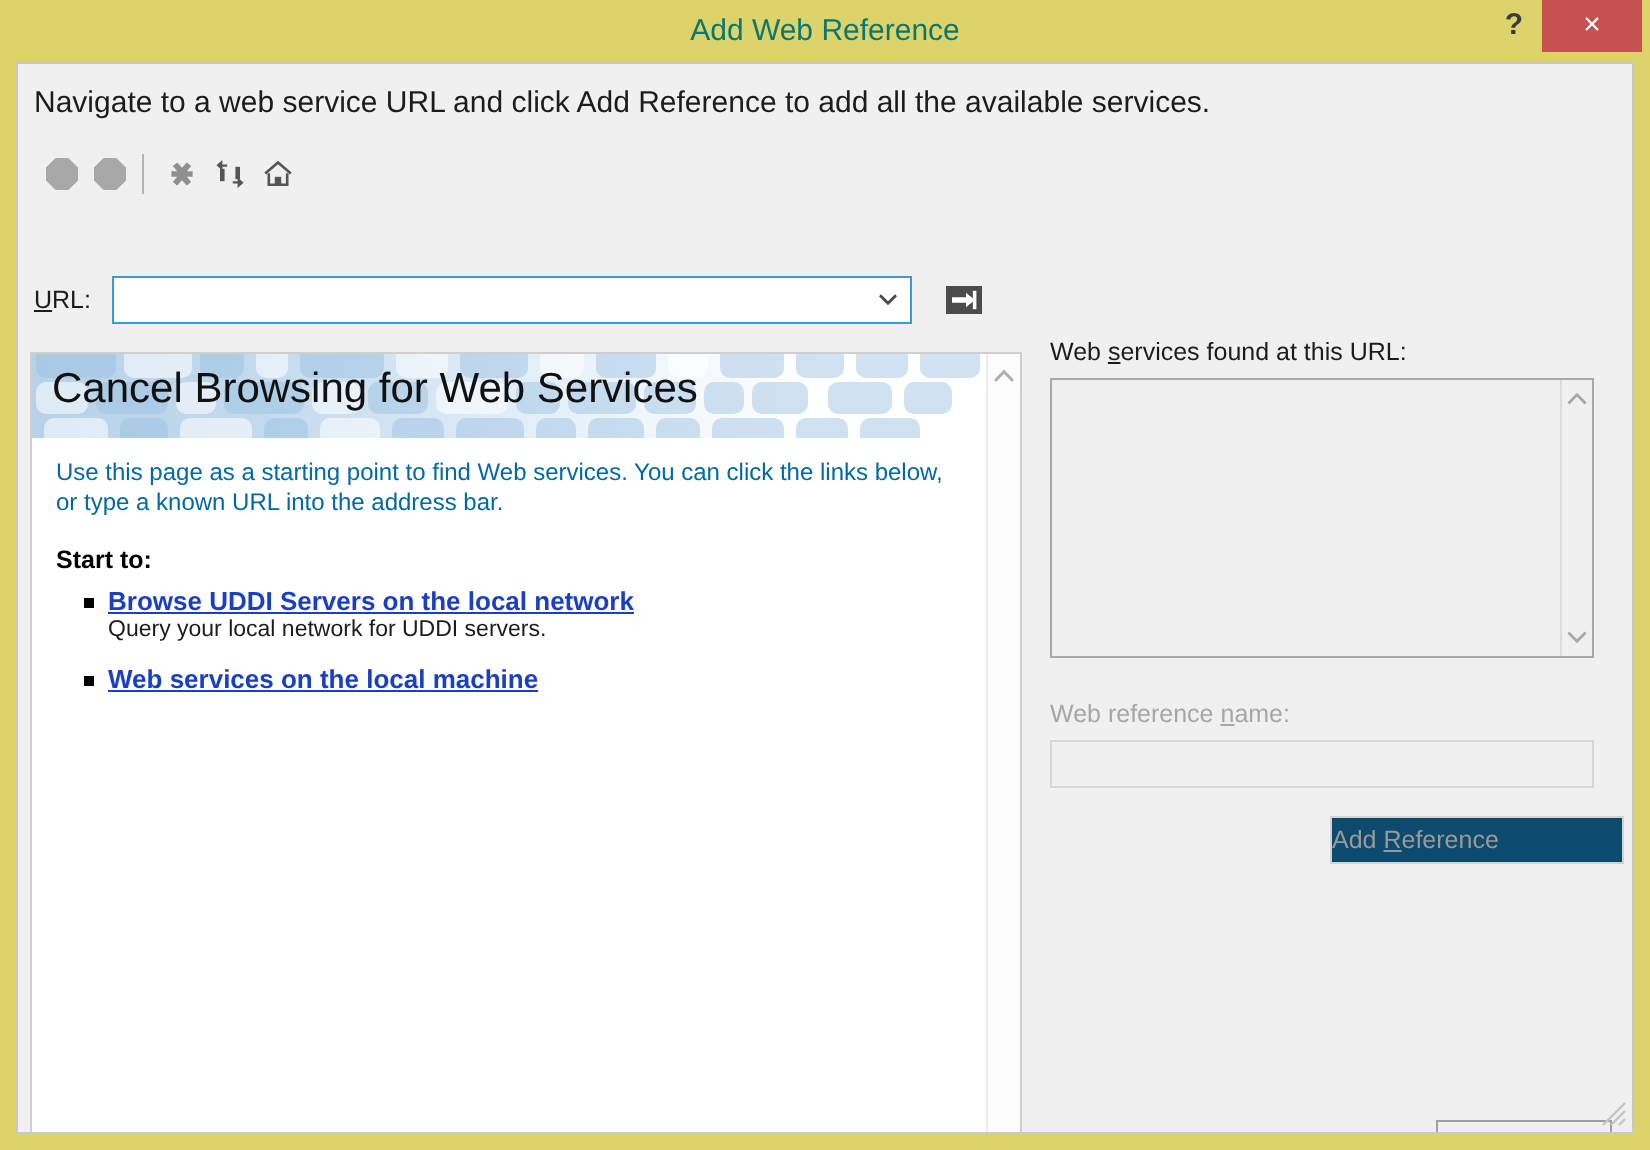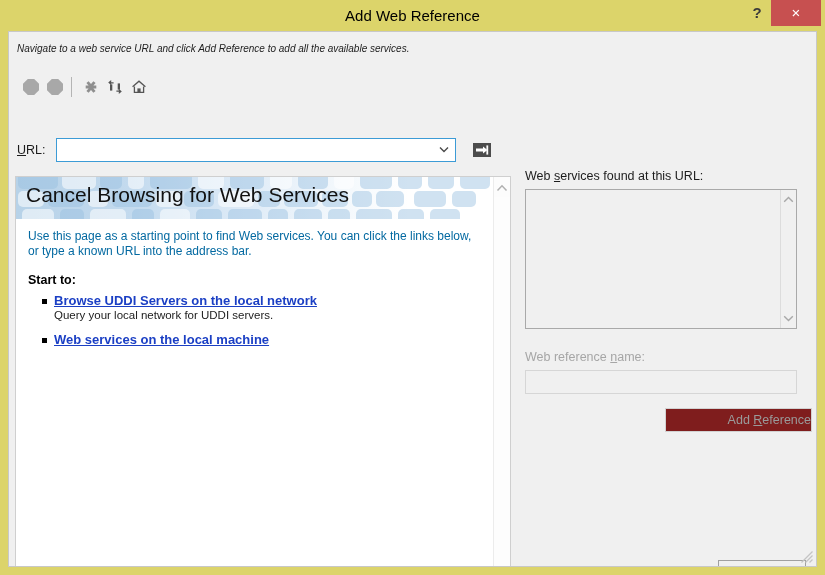--- a/index.html
+++ b/index.html
@@ -35,21 +35,21 @@
     background: #dcd46a;
   }
   #title-text {
     position: absolute;
     left: 0; top: 0;
     width: 825px;
     height: 31px;
     line-height: 31px;
     text-align: center;
     font-size: 15px;
-    color: #000000;
+    color: #0f766e;
     font-family: "Liberation Sans", sans-serif;
     user-select: none;
   }
   #help-button {
     position: absolute;
     left: 743px; top: 0px;
     width: 28px; height: 26px;
     line-height: 26px;
     text-align: center;
     font-size: 15px;
@@ -83,24 +83,23 @@
     background: #f0f0f0;
     border: 1px solid #c8c8c8;
     box-sizing: border-box;
     overflow: hidden;
   }
 
   
   #instruction {
     position: absolute;
     left: 8px; top: 11px;
-    font-size: 10px;
+    font-size: 15px;
     color: #1c1c1c;
     white-space: nowrap;
-    font-style: italic;
   }
 
   
   #toolbar {
     position: absolute;
     left: 6px; top: 42px;
     width: 150px; height: 28px;
   }
   .tb-btn {
     position: absolute;
@@ -328,28 +327,28 @@
     font-family: "Liberation Sans", sans-serif;
     font-size: 12.5px;
     color: #a6a6a6;
     outline: none;
   }
 
   #add-reference-button {
     position: absolute;
     left: 656px; top: 376px;
     width: 147px; height: 24px;
-    background: #7f1d1d;
+    background: #0c4a6e;
     border: 1px solid #d2d2d2;
     box-sizing: border-box;
     font-family: "Liberation Sans", sans-serif;
     font-size: 12.5px;
     color: #9a9a9a;
     line-height: 22px;
-    text-align: right;
+    text-align: left;
     cursor: default;
   }
   #add-reference-button u { text-decoration: underline; }
 
   #cancel-button {
     position: absolute;
     left: 709px; top: 528px;
     width: 88px; height: 24px;
     background: #f0f0f0;
     border: 1px solid #a0a0a0;

